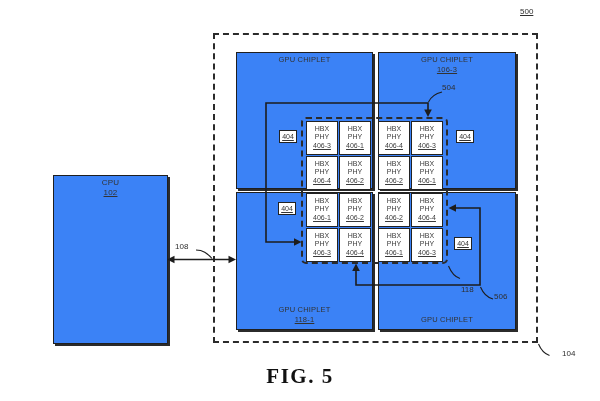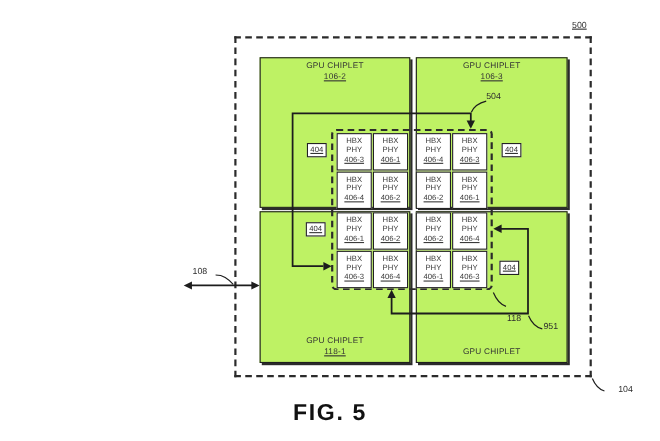--- a/index.html
+++ b/index.html
@@ -9,21 +9,21 @@
     font-family:"Liberation Sans",sans-serif;color:#2e2e2e;overflow:hidden;
   }
   .u{text-decoration:underline;}
   
   .dashed-outer{
     position:absolute;left:213px;top:33px;width:325px;height:310px;
     border:2px dashed #2b2b2b;
   }
   
   .solidbox{
-    position:absolute;background:#bef264;border:1.7px solid #1f1f1f;
+    position:absolute;background:#3b82f6;border:1.7px solid #1f1f1f;
     box-shadow:2px 2px 0 rgba(20,20,20,.9);
   }
   .cpu{left:53px;top:175px;width:115px;height:169px;}
   .chip-tl{left:236px;top:52px;width:137px;height:137px;}
   .chip-tr{left:378px;top:52px;width:138px;height:137px;}
   .chip-bl{left:236px;top:192px;width:137px;height:138px;}
   .chip-br{left:378px;top:192px;width:138px;height:138px;}
   .boxlabel{
     position:absolute;left:0;right:0;text-align:center;
     font-size:7.5px;line-height:10px;letter-spacing:.2px;color:#333;
@@ -48,46 +48,51 @@
     position:absolute;width:18px;height:13px;background:#fff;
     border:1.5px solid #222;display:flex;align-items:center;justify-content:center;
     font-size:7px;color:#333;
   }
   .r404-tl{left:279px;top:130px;}
   .r404-tr{left:456px;top:130px;}
   .r404-bl{left:278px;top:202px;}
   .r404-br{left:454px;top:237px;}
   
   .refnum{position:absolute;font-size:8px;line-height:9px;color:#2e2e2e;}
-  .ref500{left:520px;top:18px;text-decoration:underline;}
+  .ref500{left:520px;top:7px;text-decoration:underline;}
   .ref108{left:175px;top:242px;}
   .ref504{left:442px;top:83px;}
   .ref118{left:461px;top:285px;}
   .ref506{left:494px;top:292px;}
   .ref104{left:550px;top:349px;padding-left:12px;}
   
   .caption{
     position:absolute;left:230px;top:364px;width:140px;text-align:center;
-    font-family:Liberation Sans, sans-serif;font-weight:bold;
+    font-family:Liberation Serif, serif;font-weight:bold;
     font-size:21px;letter-spacing:1.5px;color:#111;
   }
   svg.overlay{position:absolute;left:0;top:0;width:600px;height:401px;pointer-events:none;}
 </style>
 </head>
 <body>
 
 <div class="canvas">
 
   <div class="dashed-outer"></div>
 
+  <div class="solidbox cpu">
+    <div class="boxlabel lbl-top">
+      <div>CPU</div>
+      <div class="u">102</div>
+    </div>
+  </div>
 
   <div class="solidbox chip-tl">
     <div class="boxlabel lbl-top">
       <div>GPU CHIPLET</div>
-      <div class="u">106-2</div>
     </div>
   </div>
   <div class="solidbox chip-tr">
     <div class="boxlabel lbl-top">
       <div>GPU CHIPLET</div>
       <div class="u">106-3</div>
     </div>
   </div>
   <div class="solidbox chip-bl">
     <div class="boxlabel lbl-bottom">
@@ -223,17 +228,17 @@
     </g>
 
     <path d="M 448.5,266 C 451,272 455,277 460,278.5" stroke-width="1.1"></path>
     <path d="M 538.5,344 C 541,350 545,354 549.5,355.5" stroke-width="1.1"></path>
   </svg>
 
   <div class="refnum ref500">500</div>
   <div class="refnum ref108">108</div>
   <div class="refnum ref504">504</div>
   <div class="refnum ref118">118</div>
-  <div class="refnum ref506">951</div>
+  <div class="refnum ref506">506</div>
   <div class="refnum ref104">104</div>
 
   <div class="caption">FIG. 5</div>
 </div>
 
 </body></html>

